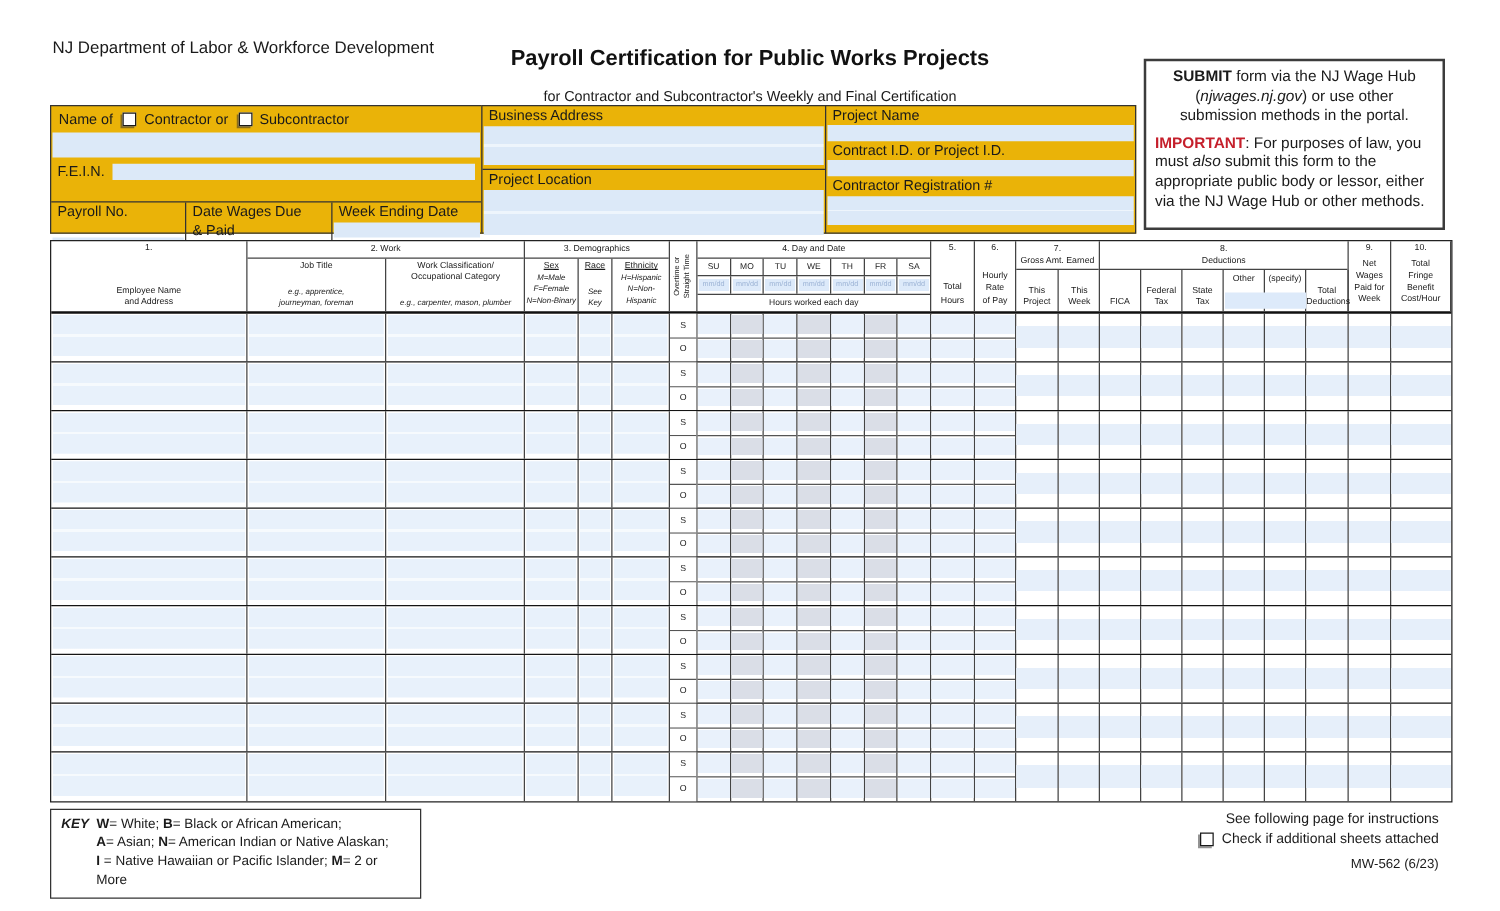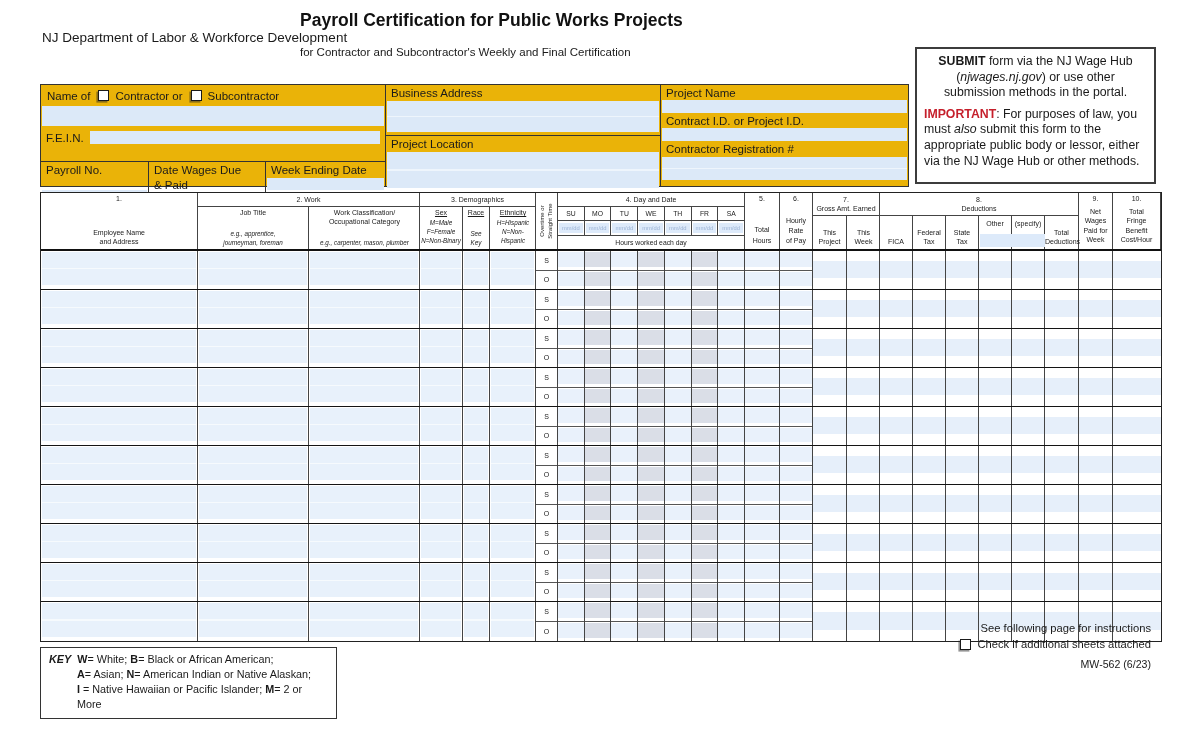--- a/index.html
+++ b/index.html
@@ -7,21 +7,21 @@
     width:1200px;height:729px;position:relative;background:#ffffff;
     font-family:"Liberation Sans", sans-serif;color:#1a1a1a;overflow:hidden;
   }
   .b{font-weight:bold}
   .it{font-style:italic}
   .red{color:#c51f2b}
   .u{text-decoration:underline}
 
   
   .agency{position:absolute;left:42px;top:30px;font-size:13.5px}
-  .title-wrap{position:absolute;left:300px;top:10px;width:600px;text-align:left}
+  .title-wrap{position:absolute;left:300px;top:36px;width:600px;text-align:center}
   .title{font-size:17.5px;font-weight:bold;color:#111}
   .subtitle{font-size:11.5px;margin-top:15px}
 
   
   .submit-box{position:absolute;left:915px;top:47px;width:241px;height:137px;
     border:2px solid #3c3c3c;box-sizing:border-box;padding:5px 7px;font-size:12.3px;line-height:1.27}
   .sb-p1{text-align:center}
   .sb-p2{margin-top:6px;text-align:left}
 
   
@@ -128,21 +128,21 @@
   .daycol .sub:first-child{border-bottom:1px solid #555}
   .daycol.gray .sub{background-color:#dadee7}
   .bandcell{padding:10px 0 11px;background-clip:content-box;background-origin:content-box;background-color:#e6effa}
 
   
   .key-box{position:absolute;left:40px;top:647px;width:297px;box-sizing:border-box;border:1px solid #333;
     padding:4px 8px 6px;font-size:10.8px;line-height:1.4}
   .key-line2{padding-left:28px}
   .kb{font-weight:bold;font-style:italic}
 
-  .footer-right{position:absolute;left:760px;top:622px;width:391px;text-align:right;font-size:11.2px}
+  .footer-right{position:absolute;left:760px;top:649px;width:391px;text-align:right;font-size:11.2px}
   .fr-line{margin-bottom:4px}
   .fr-check{display:flex;align-items:center;justify-content:flex-end;gap:6px;margin-bottom:8px}
   .fr-form{font-size:10.6px}
 </style>
 </head>
 <body>
 
 <div class="agency">NJ Department of Labor &amp; Workforce Development</div>
 <div class="title-wrap">
   <div class="title">Payroll Certification for Public Works Projects</div>

